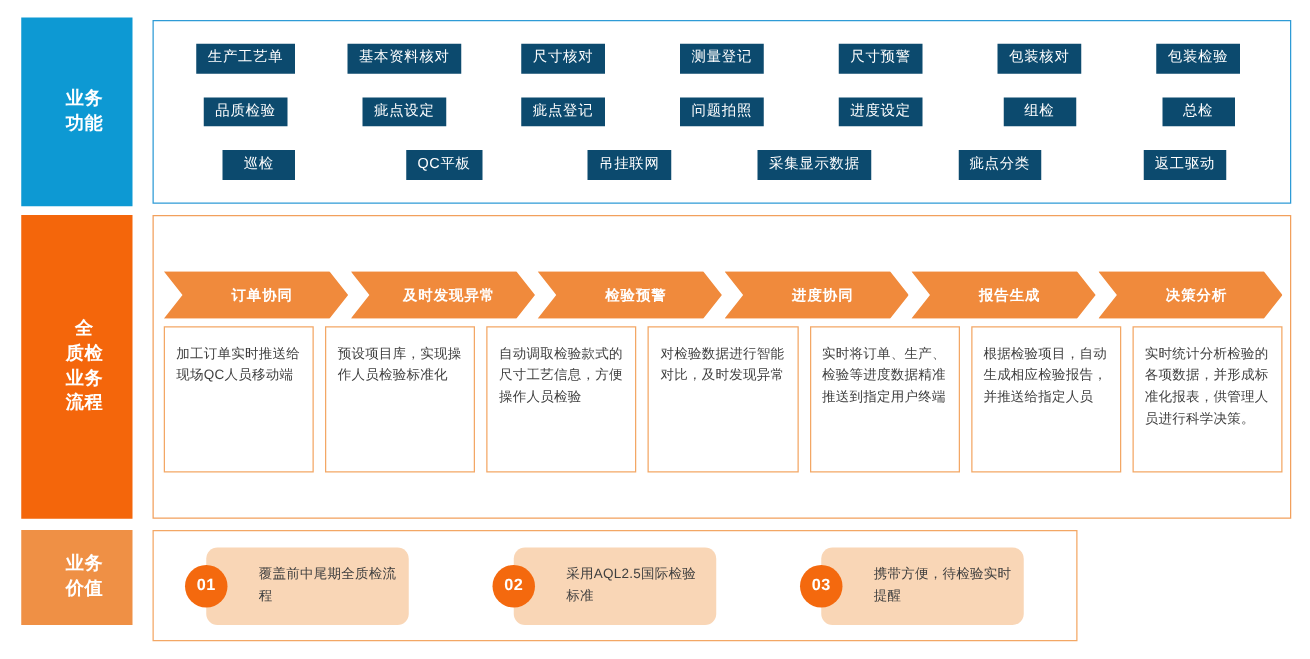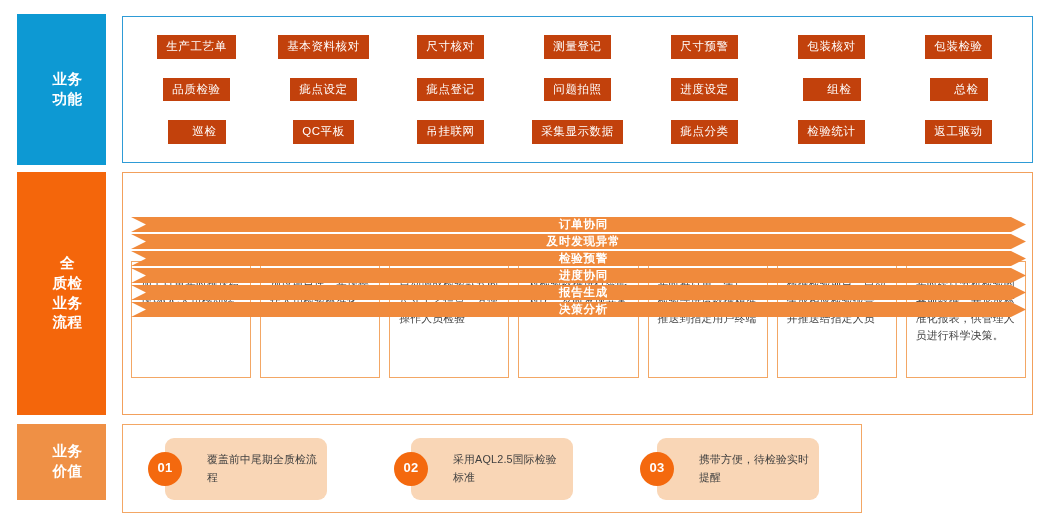--- a/index.html
+++ b/index.html
@@ -76,28 +76,28 @@
     flex: 1;
     align-items: center;
   }
   .func-cell {
     flex: 1 1 0;
     display: flex;
     justify-content: center;
     align-items: center;
   }
   .func-chip {
-    background: #c2410c;
+    background: #0c4a6e;
     color: #ffffff;
     font-size: 11.5px;
     line-height: 1;
     letter-spacing: 0.6px;
     padding: 6px 9px;
     min-width: 58px;
-    text-align: right;
+    text-align: center;
     white-space: nowrap;
     box-sizing: border-box;
   }
 
   
   #band-flow .band-label {
     left: 17px; top: 172px;
     width: 89px; height: 243px;
     background: #F4660B;
     font-size: 14.5px;
@@ -111,21 +111,20 @@
   .flow-wrap {
     position: absolute;
     left: 8px; top: 44px;
     width: 895px;
     height: 180px;
   }
   .flow-arrows {
     display: flex;
     height: 38px;
     gap: 2px;
-    flex-direction: column;
   }
   .flow-arrow {
     position: relative;
     flex: 1 1 0;
     height: 38px;
     background: #F08A3C;
     display: flex;
     align-items: center;
     justify-content: center;
     color: #ffffff;
@@ -286,23 +285,20 @@
           <div class="func-cell">
               <div class="func-chip">吊挂联网</div>
             </div>
           <div class="func-cell">
               <div class="func-chip">采集显示数据</div>
             </div>
           <div class="func-cell">
               <div class="func-chip">疵点分类</div>
             </div>
           <div class="func-cell">
-              <div class="func-chip">检验统计</div>
-            </div>
-          <div class="func-cell">
               <div class="func-chip">返工驱动</div>
             </div>
         </div>
 
       </div>
     </div>
   </section>
 
   <section class="band" id="band-flow">
     <div class="band-label">

